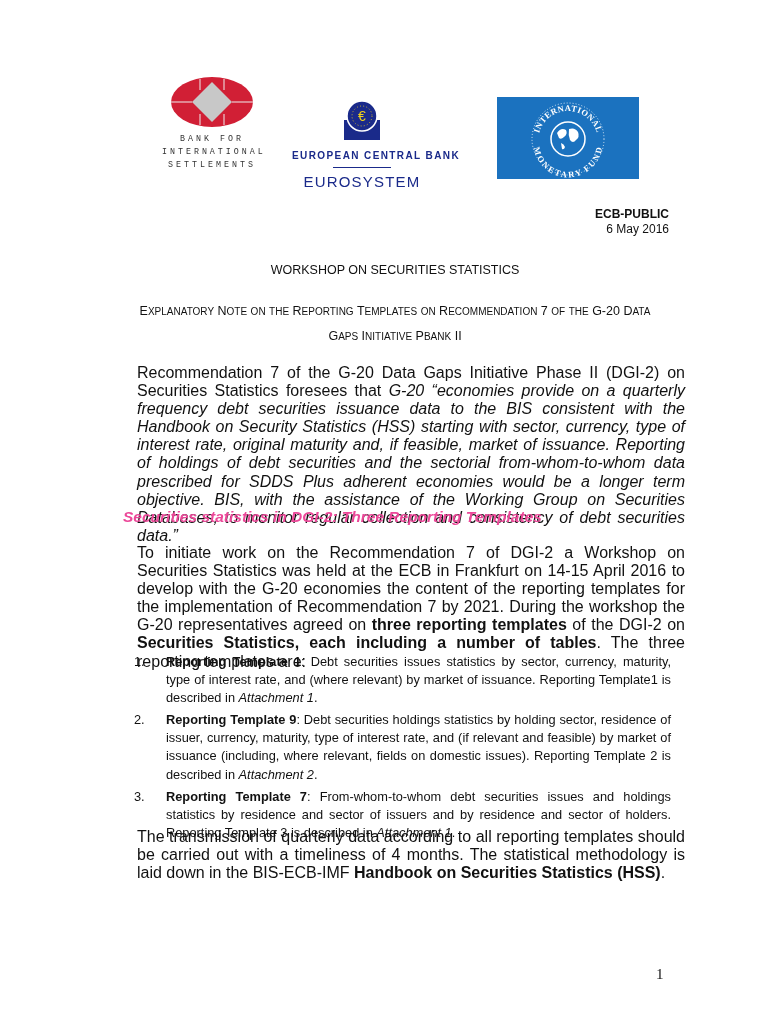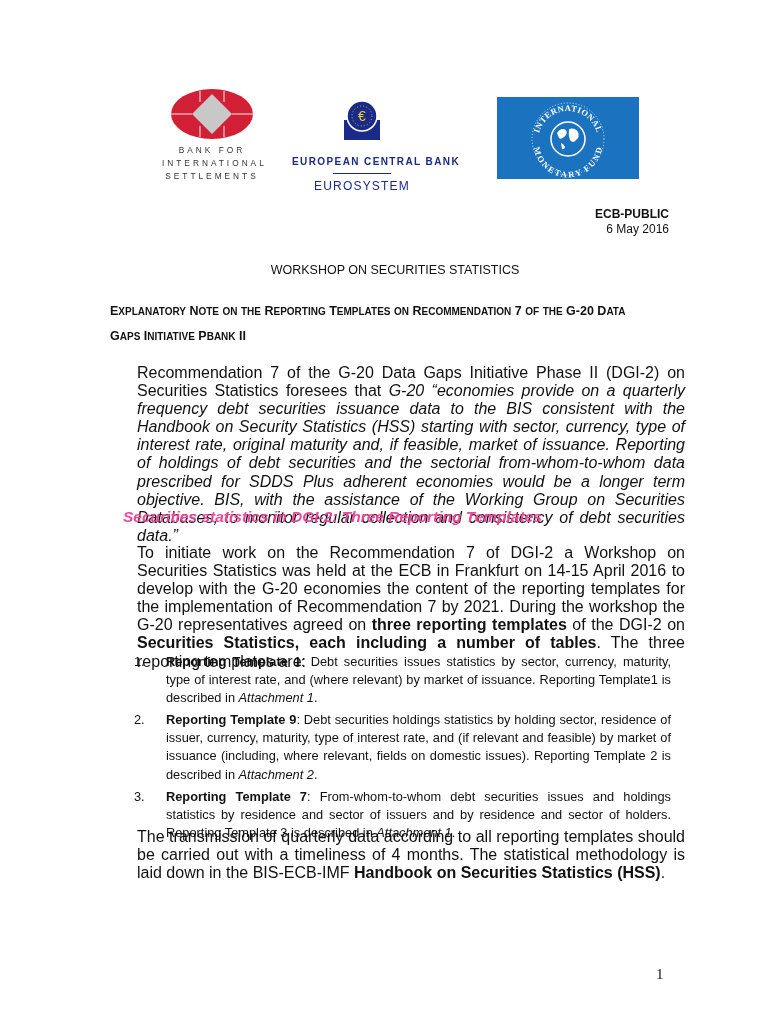--- a/index.html
+++ b/index.html
@@ -1,38 +1,38 @@
 <!DOCTYPE html>
 <html><head>
 <meta charset="utf-8">
 <style>
   html, body { margin: 0; padding: 0; background: #ffffff; }
   body { width: 770px; height: 1024px; position: relative; overflow: hidden;
          font-family: "Liberation Sans", sans-serif; color: #111; }
   .abs { position: absolute; }
 
   
-  #bis-logo { left: 162px; top: 88px; width: 100px; height: 90px; }
+  #bis-logo { left: 162px; top: 76px; width: 100px; height: 90px; font-family: Liberation Mono, monospace; }
   #bis-logo svg { display: block; margin: 0 auto; }
   .bis-text { font-size: 8.3px; letter-spacing: 3px; text-align: center; color: #333; line-height: 13px; margin-top: 4px; }
 
   #ecb-logo { left: 292px; top: 100px; width: 140px; height: 85px; text-align: center; }
-  .ecb-name { font-size: 10px; font-weight: bold; letter-spacing: 1.4px; color: #1a2a8a; margin-top: 12px; white-space: nowrap; }
+  .ecb-name { font-size: 10px; font-weight: bold; letter-spacing: 1.4px; color: #1a2a8a; margin-top: 6px; white-space: nowrap; }
   .ecb-rule { width: 58px; height: 1px; background: #1a2a8a; margin: 6px auto 5px; }
-  .ecb-sub { font-size: 12px; letter-spacing: 1.2px; color: #1a2a8a; }
+  .ecb-sub { font-size: 15px; letter-spacing: 1.2px; color: #1a2a8a; }
 
   #imf-logo { left: 497px; top: 97px; width: 142px; height: 82px; background: #1b72bf; }
 
   
   .hdr-right { right: 101px; top: 207px; text-align: right; font-size: 12px; line-height: 15px; }
   .hdr-right .b { font-weight: bold; }
 
   .title { left: 110px; width: 570px; top: 263px; text-align: center; font-weight: normal; font-size: 12.5px; }
 
-  .subtitle { left: 110px; width: 570px; top: 299px; font-weight: bold; font-size: 12.5px; line-height: 24px; }
+  .subtitle { left: 110px; width: 570px; top: 299px; text-align: center; font-weight: normal; font-size: 12.5px; line-height: 24px; }
   .sc-big { font-size: 12.5px; }
   .sc-small { font-size: 10px; }
 
   .para { left: 137px; width: 548px; font-size: 16px; line-height: 18.1px; text-align: justify; }
   .para i { font-style: italic; }
   #p1 { top: 364px; }
   #p2 { top: 544px; }
   #p3 { top: 828px; }
 
   .heading { left: 123px; top: 508px; font-size: 15.5px; font-weight: bold; font-style: italic; color: #ec4899; }

